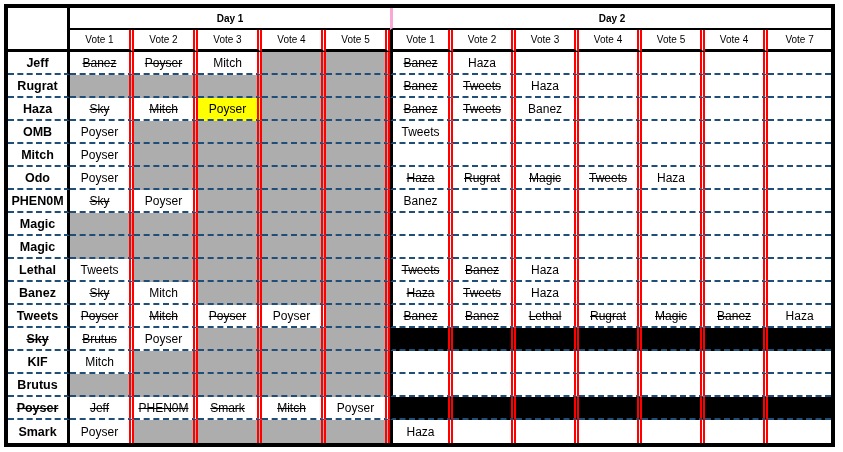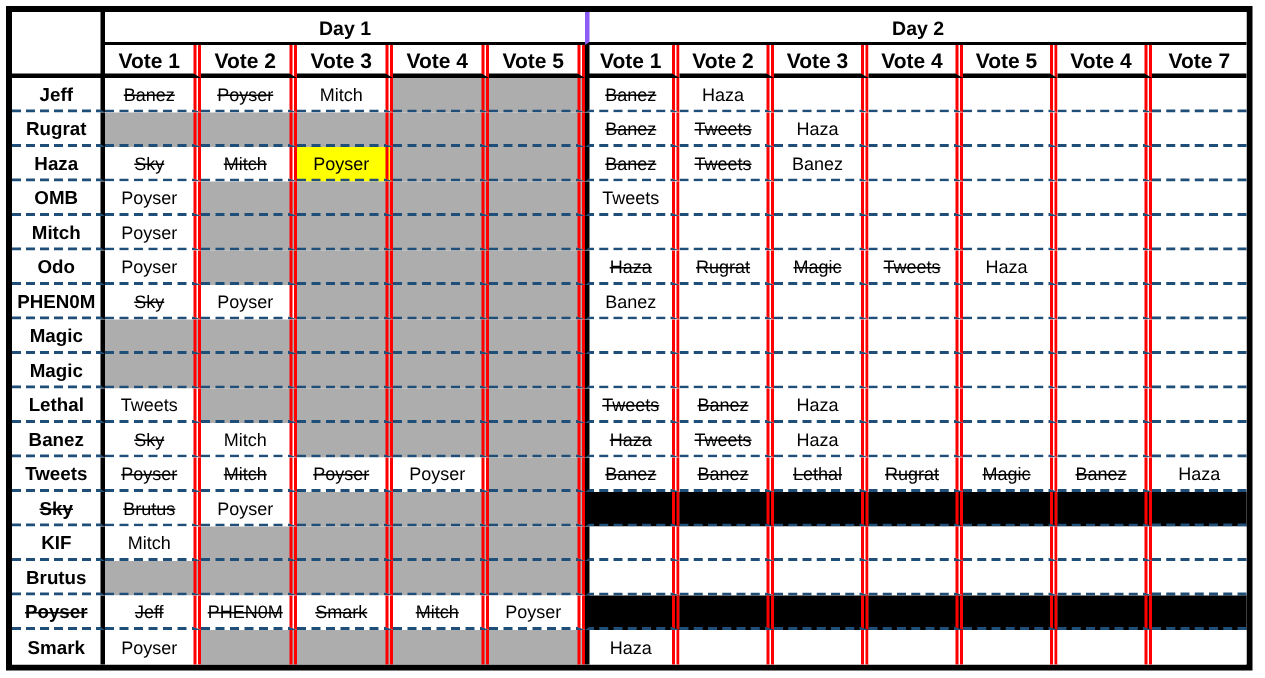--- a/index.html
+++ b/index.html
@@ -5,23 +5,23 @@
   html,body{margin:0;padding:0;background:#fff;}
   body{width:843px;height:452px;overflow:hidden;font-family:"Liberation Sans",sans-serif;}
   .page{padding:4px;}
   table{border-collapse:separate;border-spacing:0;table-layout:fixed;width:827px;border:4px solid #000;}
   th,td{box-sizing:border-box;padding:0;margin:0;text-align:center;vertical-align:middle;
         overflow:hidden;white-space:nowrap;font-size:12px;color:#000;background:#fff;}
   thead tr{height:22px;}
   tbody tr{height:23px;}
   
   th.corner{border-right:3px solid #000;border-bottom:3px solid #000;}
-  th.dayh{font-weight:bold;font-size:13px;border-bottom:2px solid #000;}
-  th.dayh.d2{border-left:3px solid #8b5cf6;}
-  th.vote-h{font-weight:bold;font-size:14px;border-bottom:3px solid #000;border-right:5px double #f00;}
+  th.dayh{font-weight:bold;font-size:10px;border-bottom:2px solid #000;}
+  th.dayh.d2{border-left:3px solid #f9a8d4;}
+  th.vote-h{font-weight:normal;font-size:10px;border-bottom:3px solid #000;border-right:5px double #f00;}
   th.vote-h.d2first{border-left:3px solid #000;}
   th.vote-h.d2last{border-right:none;}
   
   tbody th.name{font-weight:bold;font-size:12.5px;border-right:3px solid #000;border-bottom:2px dashed #1f4e79;}
   tbody td{border-bottom:2px dashed #1f4e79;border-right:5px double #f00;}
   tbody td.d2first{border-left:3px solid #000;}
   tbody td.d2last{border-right:none;}
   tbody tr:last-child td,tbody tr:last-child th{border-bottom:none;}
   .bg-gray{background:#adadad;}
   .bg-yellow{background:#ffff00;}

